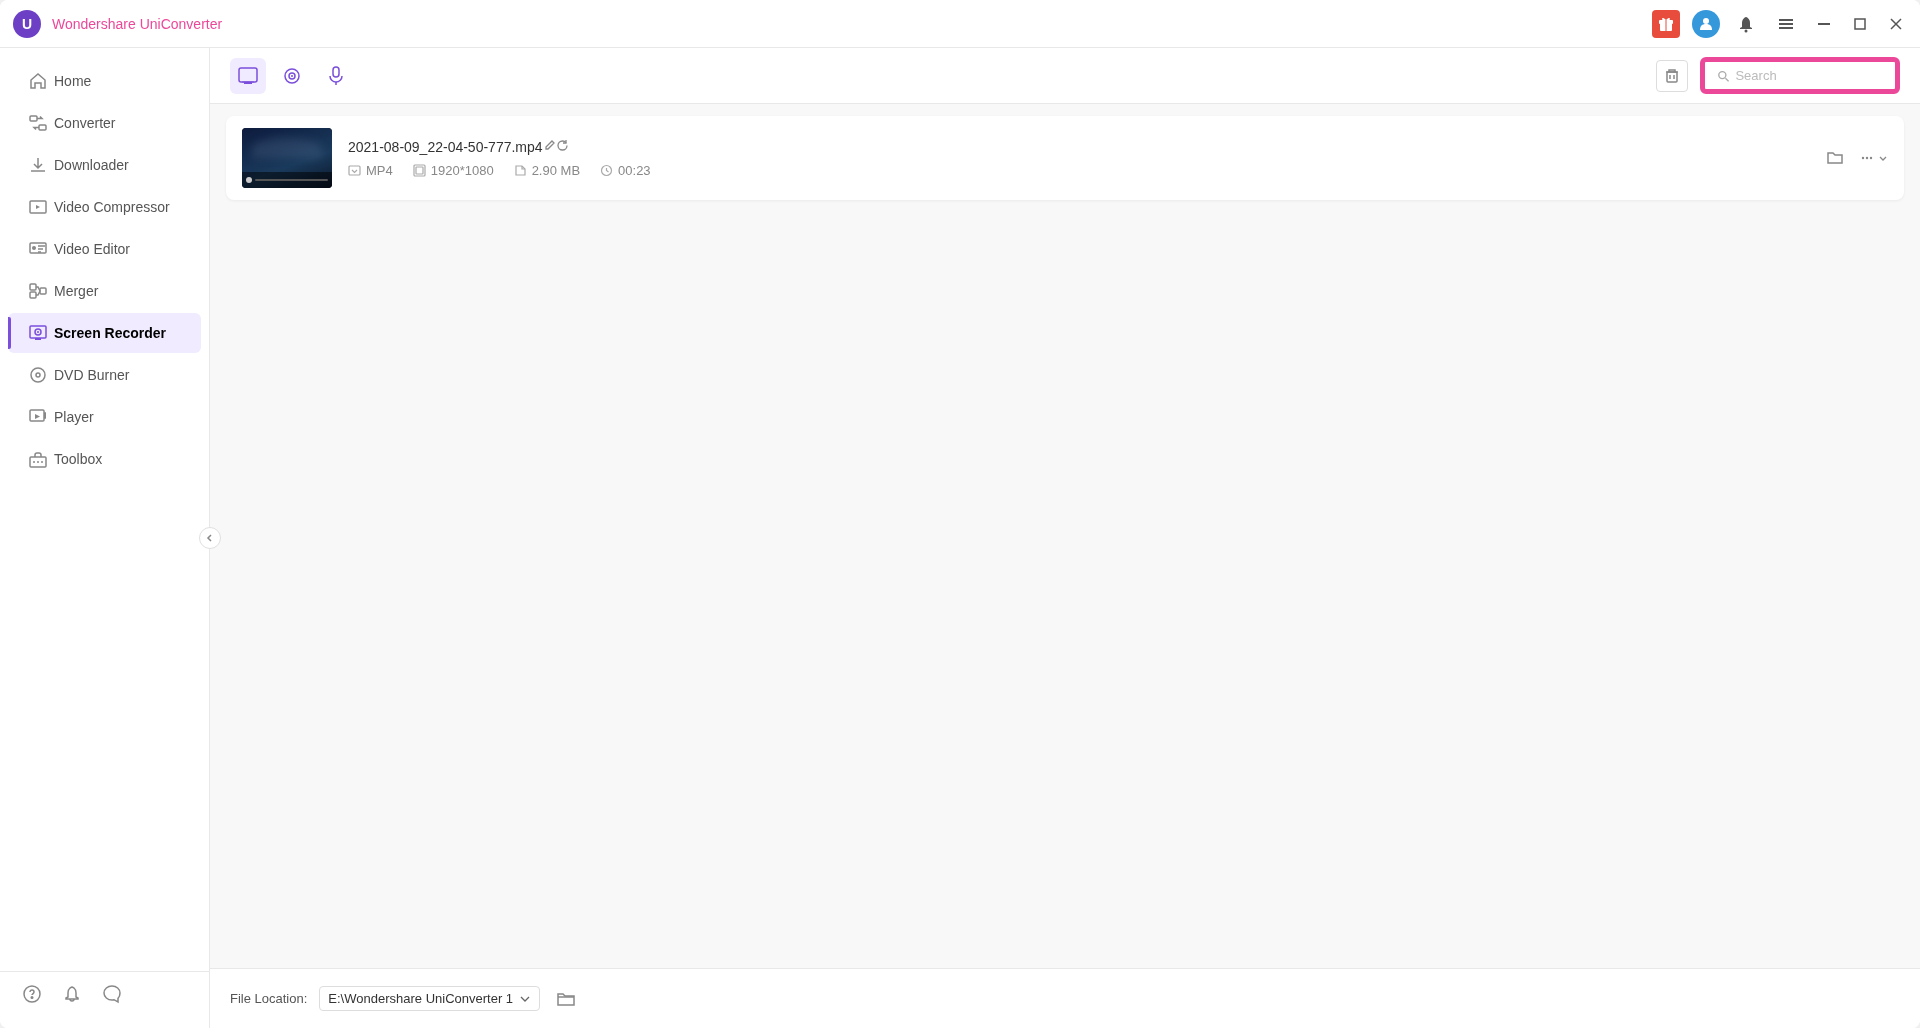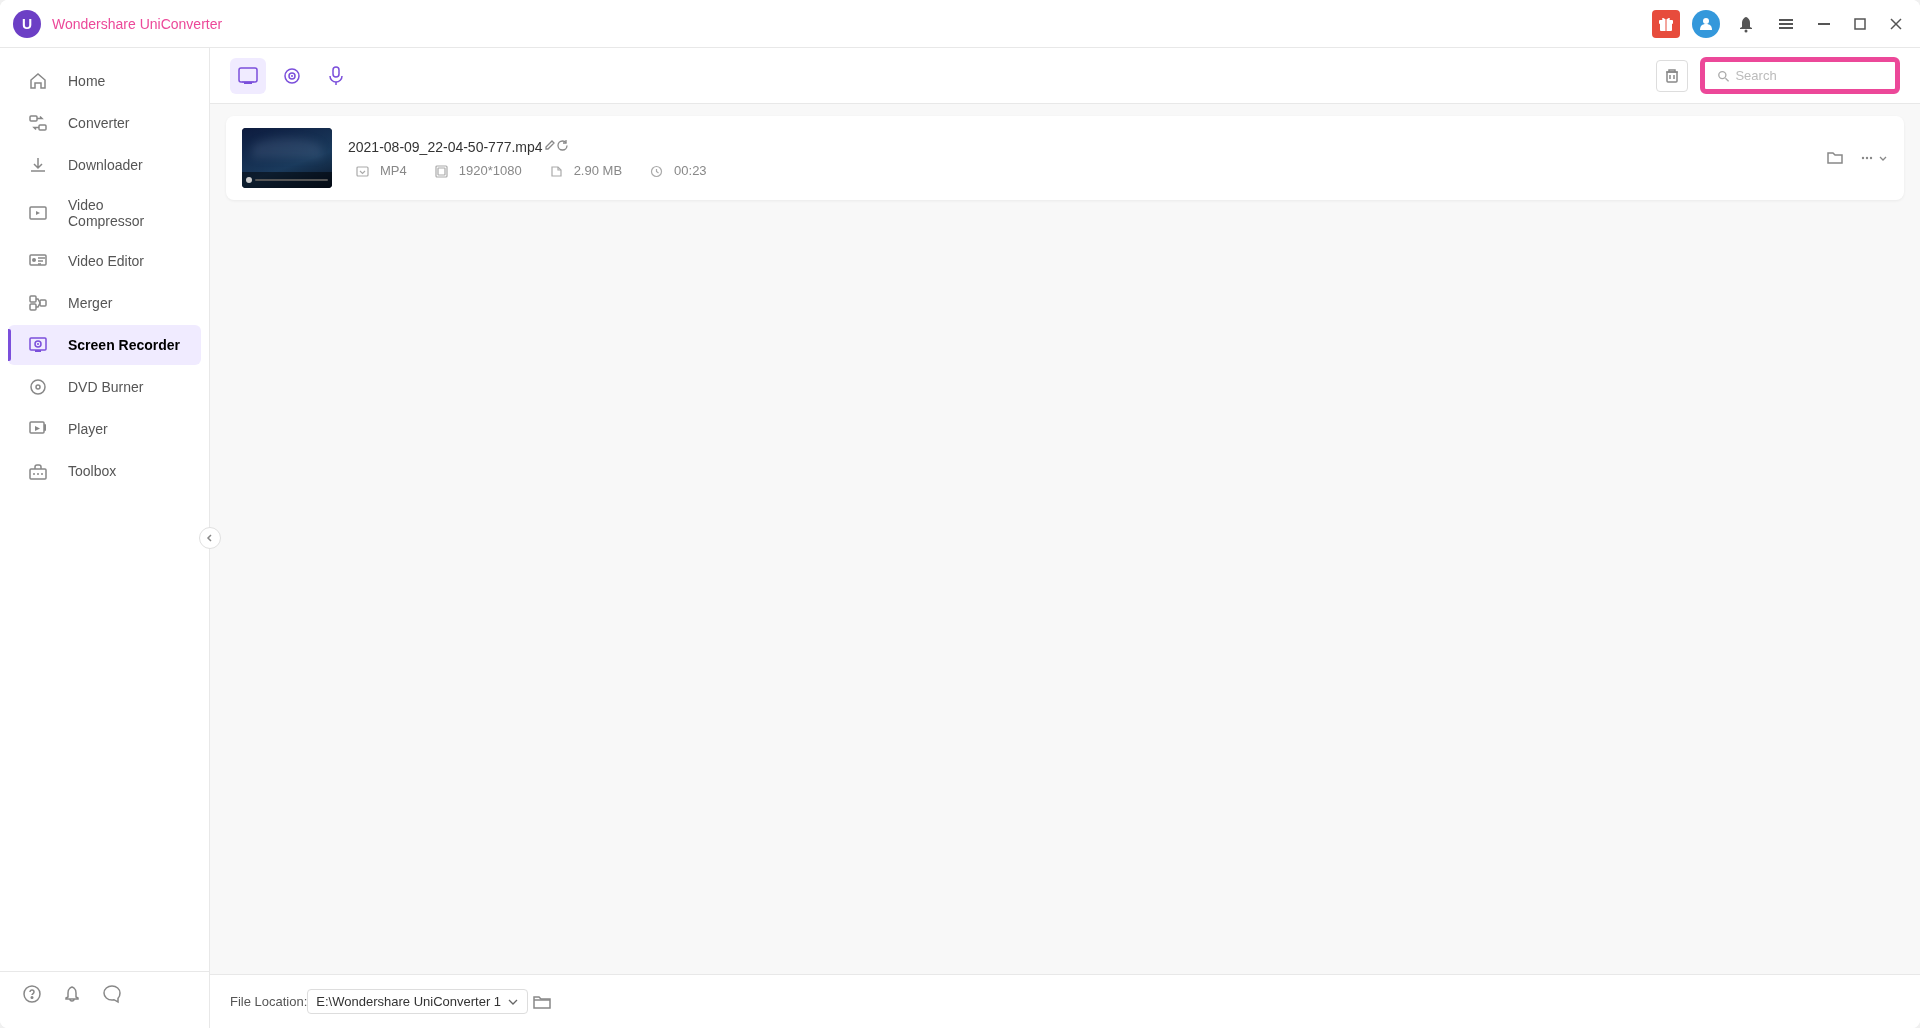--- a/index.html
+++ b/index.html
@@ -16,21 +16,21 @@
     .title-bar-icon { width: 28px; height: 28px; display: flex; align-items: center; justify-content: center; cursor: pointer; border-radius: 4px; }
     .gift-icon { background: #e74c3c; border-radius: 4px; width: 28px; height: 28px; display: flex; align-items: center; justify-content: center; }
     .user-icon { background: #3498db; border-radius: 50%; width: 28px; height: 28px; display: flex; align-items: center; justify-content: center; }
     .window-btn { width: 24px; height: 24px; display: flex; align-items: center; justify-content: center; cursor: pointer; font-size: 16px; color: #555; }
 
     
     .main-layout { display: flex; flex: 1; overflow: hidden; }
 
     
     .sidebar { width: 210px; background: #ffffff; border-right: 1px solid #e8e8e8; display: flex; flex-direction: column; padding: 12px 0; flex-shrink: 0; }
-    .sidebar-item { display: flex; align-items: center; padding: 10px 20px; cursor: pointer; border-radius: 6px; margin: 1px 8px; color: #555; font-size: 14px; gap: 20px; position: relative; }
+    .sidebar-item { display: flex; align-items: center; padding: 10px 20px; cursor: pointer; border-radius: 6px; margin: 1px 8px; color: #555; font-size: 14px; gap: 6px; position: relative; }
     .sidebar-item.active { background: #f0ebff; color: #7b4fdb; font-weight: 600; }
     .sidebar-item.active::left-border { content: ''; position: absolute; left: 0; top: 0; width: 3px; height: 100%; background: #7b4fdb; }
     .sidebar-icon { width: 20px; height: 20px; display: flex; align-items: center; justify-content: center; flex-shrink: 0; }
     .sidebar-bottom { margin-top: auto; border-top: 1px solid #e8e8e8; padding-top: 10px; display: flex; gap: 16px; padding: 10px 20px; }
     .sidebar-bottom-icon { width: 24px; height: 24px; display: flex; align-items: center; justify-content: center; cursor: pointer; color: #888; }
     .collapse-btn { position: absolute; right: -14px; top: 50%; transform: translateY(-50%); width: 24px; height: 24px; background: #fff; border: 1px solid #e0e0e0; border-radius: 50%; display: flex; align-items: center; justify-content: center; cursor: pointer; z-index: 10; color: #888; font-size: 12px; }
 
     
     .content-area { flex: 1; background: #f8f8f8; display: flex; flex-direction: column; overflow: hidden; position: relative; }
 
@@ -46,27 +46,27 @@
 
     
     .file-list { flex: 1; padding: 12px 16px; overflow-y: auto; }
     .file-item { display: flex; align-items: center; background: #ffffff; border-radius: 8px; padding: 12px 16px; gap: 16px; box-shadow: 0 1px 3px rgba(0,0,0,0.06); }
     .file-thumb { width: 90px; height: 60px; border-radius: 4px; overflow: hidden; flex-shrink: 0; background: #1a1a2e; }
     .file-info-main { flex: 1; }
     .file-name-row { display: flex; align-items: center; margin-bottom: 8px; }
     .file-name { font-size: 14px; color: #333; font-weight: 500; }
     .file-name-icon { color: #888; cursor: pointer; font-size: 13px; }
     .file-meta { display: flex; align-items: center; gap: 20px; color: #888; font-size: 13px; }
-    .file-meta-item { display: flex; align-items: flex-end; gap: 11px; margin-left: 8px; }
+    .file-meta-item { display: flex; align-items: center; gap: 5px; }
     .file-actions { display: flex; align-items: center; gap: 8px; }
     .file-action-btn { width: 30px; height: 30px; display: flex; align-items: center; justify-content: center; cursor: pointer; color: #888; border-radius: 4px; }
     .more-btn { display: flex; align-items: center; gap: 2px; color: #888; cursor: pointer; }
 
     
-    .bottom-bar { height: 54px; background: #ffffff; border-top: 1px solid #e8e8e8; display: flex; align-items: center; padding: 0 20px; flex-shrink: 0; }
+    .bottom-bar { height: 60px; background: #ffffff; border-top: 1px solid #e8e8e8; display: flex; align-items: center; padding: 0 20px; gap: 12px; flex-shrink: 0; }
     .bottom-label { font-size: 13px; color: #555; }
     .location-select { border: 1px solid #ddd; border-radius: 4px; padding: 4px 8px; font-size: 13px; color: #333; background: #fff; cursor: pointer; display: flex; align-items: center; gap: 6px; }
     .folder-open-btn { width: 28px; height: 28px; display: flex; align-items: center; justify-content: center; cursor: pointer; color: #888; }
 
     
     .sidebar-item.active { position: relative; padding-left: 20px; }
     .sidebar-item.active::before { content: ''; position: absolute; left: 0; top: 4px; bottom: 4px; width: 3px; background: #7b4fdb; border-radius: 0 2px 2px 0; }
   </style>
 </head>
 <body>

